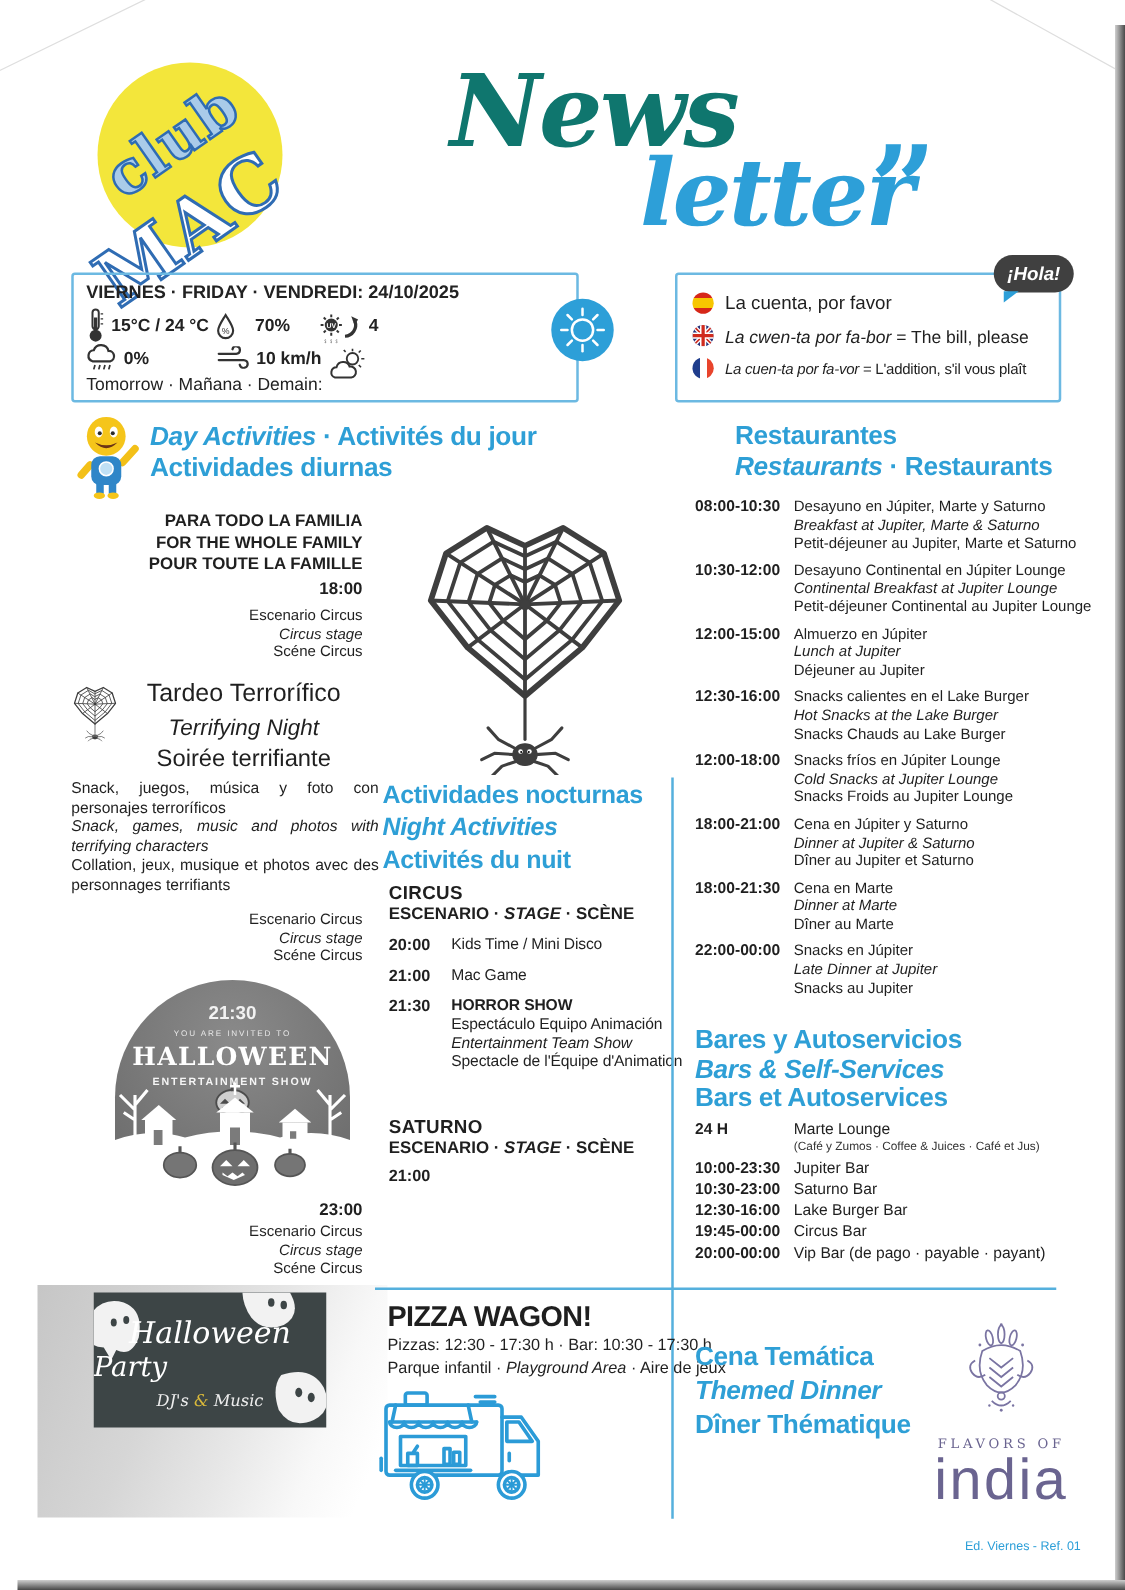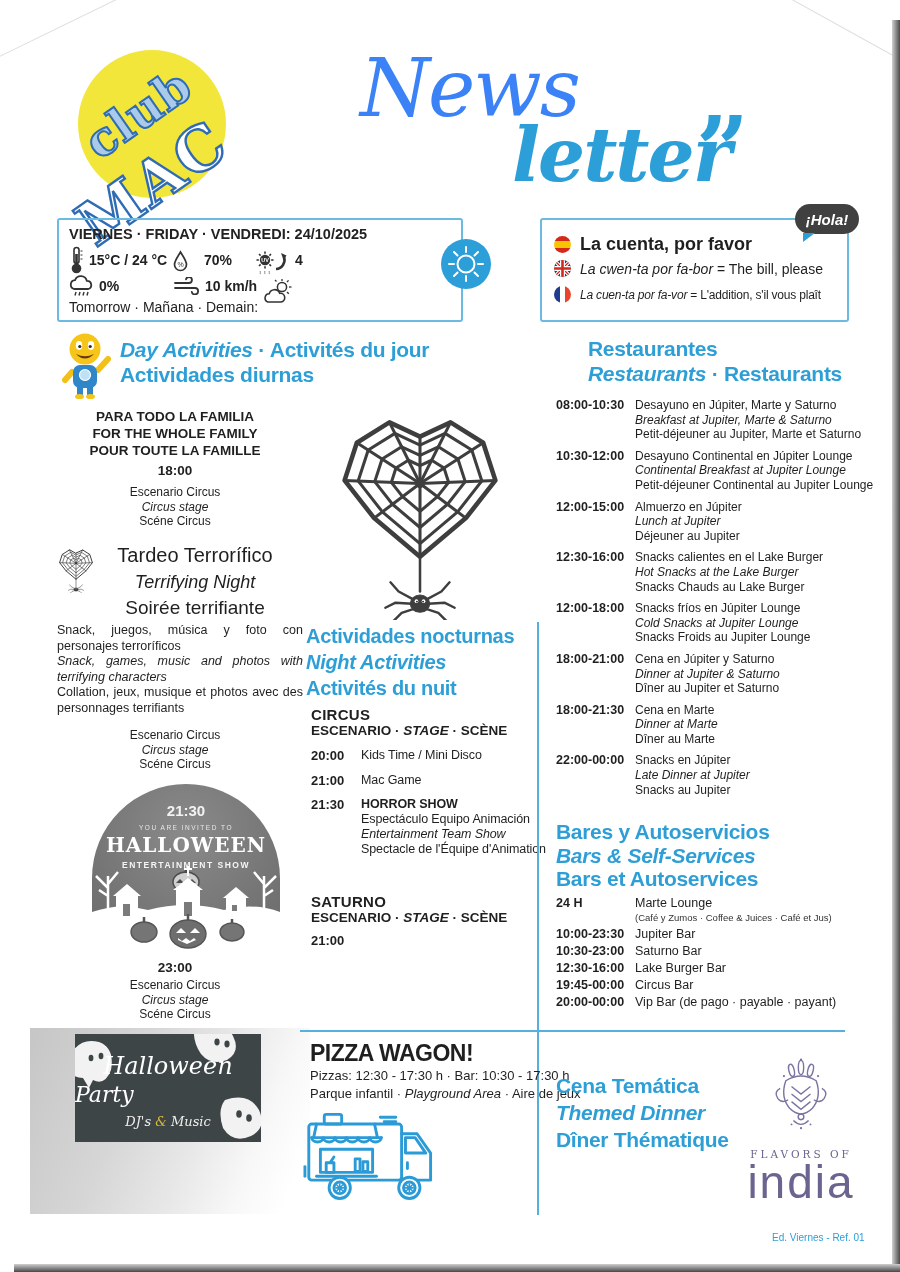--- a/index.html
+++ b/index.html
@@ -16,21 +16,21 @@
   .logo-circle{position:absolute;left:78px;top:50px;width:148px;height:148px;border-radius:50%;
                background:#f3e63b;}
   .logo-club{position:absolute;left:58px;top:86px;width:160px;text-align:center;
              font-family:"DejaVu Serif",serif;font-weight:bold;font-size:47px;color:#a9cbe9;
              -webkit-text-stroke:2px #2f6cb3;transform:rotate(-35deg);letter-spacing:1px;}
   .logo-mac{position:absolute;left:62px;top:148px;width:180px;text-align:center;
             font-family:"DejaVu Serif",serif;font-weight:bold;font-size:60px;color:#ffffff;
             -webkit-text-stroke:2.4px #2f6cb3;transform:rotate(-35deg);letter-spacing:2px;}
   
   .t-news{position:absolute;left:360px;top:42px;font-family:"DejaVu Serif",serif;
-          font-style:italic;font-weight:normal;font-size:80px;color:#3b82f6;letter-spacing:-2px;}
+          font-style:italic;font-weight:bold;font-size:80px;color:#0f766e;letter-spacing:-2px;}
   .t-letter{position:absolute;left:512px;top:112px;font-family:"DejaVu Serif",serif;
             font-style:italic;font-weight:bold;font-size:74px;color:#2d9fd8;letter-spacing:-2px;}
   .t-quotes{position:absolute;left:696px;top:96px;font-family:"DejaVu Serif",serif;
             font-weight:bold;font-size:92px;color:#2d9fd8;}
   
   .date-box{position:absolute;left:57px;top:218px;width:402px;height:100px;
             border:2px solid #6cb9e2;border-radius:3px;}
   .db-line1{position:absolute;left:10px;top:6px;font-size:14.5px;font-weight:600;color:#222;}
   .db-line1 b{font-weight:bold;}
   .wx{position:absolute;font-size:14px;font-weight:bold;color:#222;}
@@ -41,28 +41,28 @@
               border:2px solid #6cb9e2;border-radius:3px;}
   .hola{position:absolute;left:253px;top:-16px;width:64px;height:30px;background:#404040;
         border-radius:15px;color:#fff;font-size:15px;font-weight:bold;font-style:italic;
         display:flex;align-items:center;justify-content:center;}
   .hola::after{content:"";position:absolute;left:8px;bottom:-8px;width:0;height:0;
         border-left:12px solid #2d9fd8;border-bottom:9px solid transparent;}
   .ph-row{position:absolute;left:12px;display:flex;align-items:center;gap:9px;}
   .flag{width:17px;height:17px;border-radius:50%;flex:0 0 17px;}
   .flag-es{background:linear-gradient(180deg,#d62718 0 28%,#f7c600 28% 72%,#d62718 72% 100%);}
   .flag-fr{background:linear-gradient(90deg,#1f3d8c 0 33%,#ffffff 33% 66%,#e8442c 66% 100%);}
-  .ph1{font-size:18px;font-weight:bold;}
+  .ph1{font-size:15px;font-weight:normal;}
   .ph2{font-size:14px;} .ph2 .phn{font-style:italic;}
   .ph3{font-size:12px;letter-spacing:-0.2px;} .ph3 .phn{font-style:italic;}
   
   .h-blue{position:absolute;color:#2e9fd6;font-weight:bold;font-size:21px;letter-spacing:-0.3px;line-height:25px;}
   .h-blue .it{font-style:italic;}
   
-  .center-col{position:absolute;left:60px;width:230px;text-align:center;}
+  .center-col{position:absolute;left:60px;width:230px;text-align:right;}
   .fam{font-size:13.5px;font-weight:bold;line-height:17px;}
   .time-big{font-size:13.5px;font-weight:bold;}
   .venue{font-size:12px;line-height:14.5px;}
   .venue .it{font-style:italic;}
   .tardeo{position:absolute;left:95px;width:200px;text-align:center;}
   .tardeo .l1{font-size:20px;}
   .tardeo .l2{font-size:18px;font-style:italic;margin-top:5px;}
   .tardeo .l3{font-size:19px;margin-top:4px;}
   .para{position:absolute;left:57px;top:623px;width:246px;font-size:12.5px;line-height:15.5px;
         text-align:justify;}

